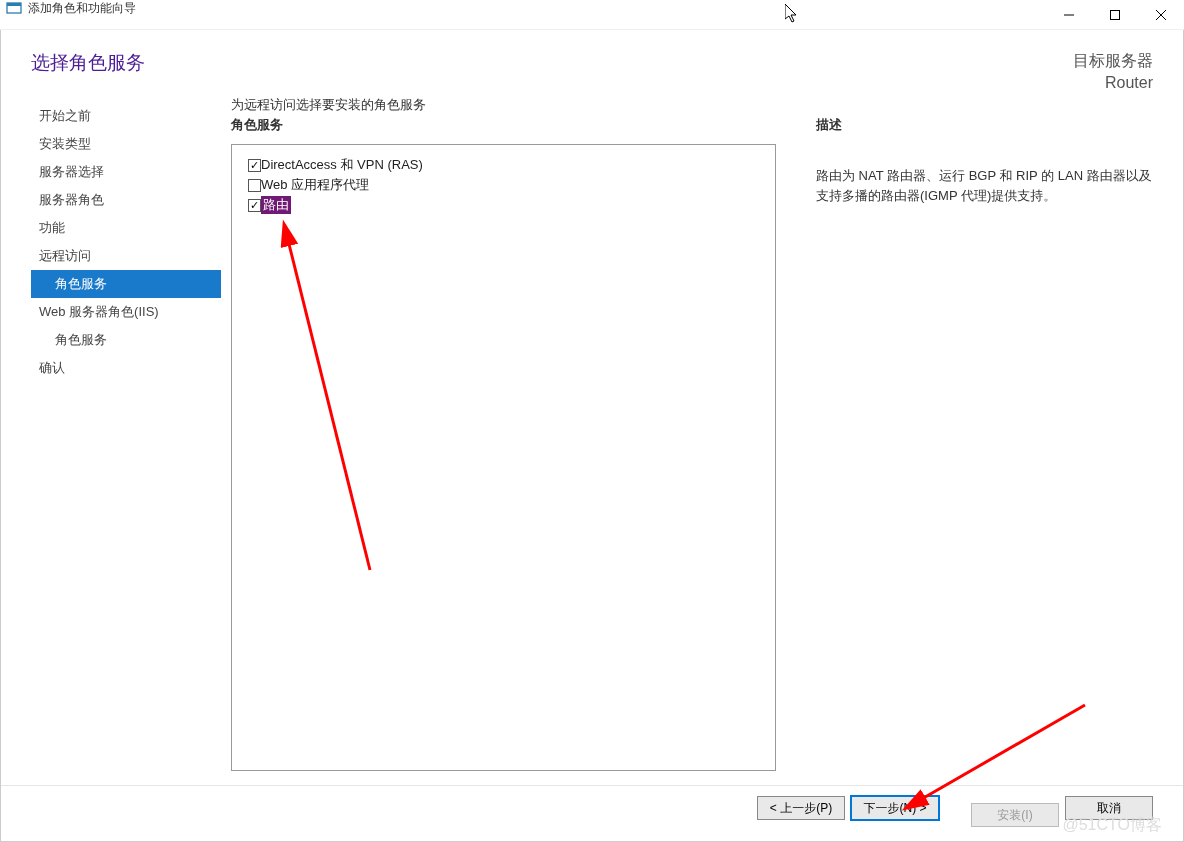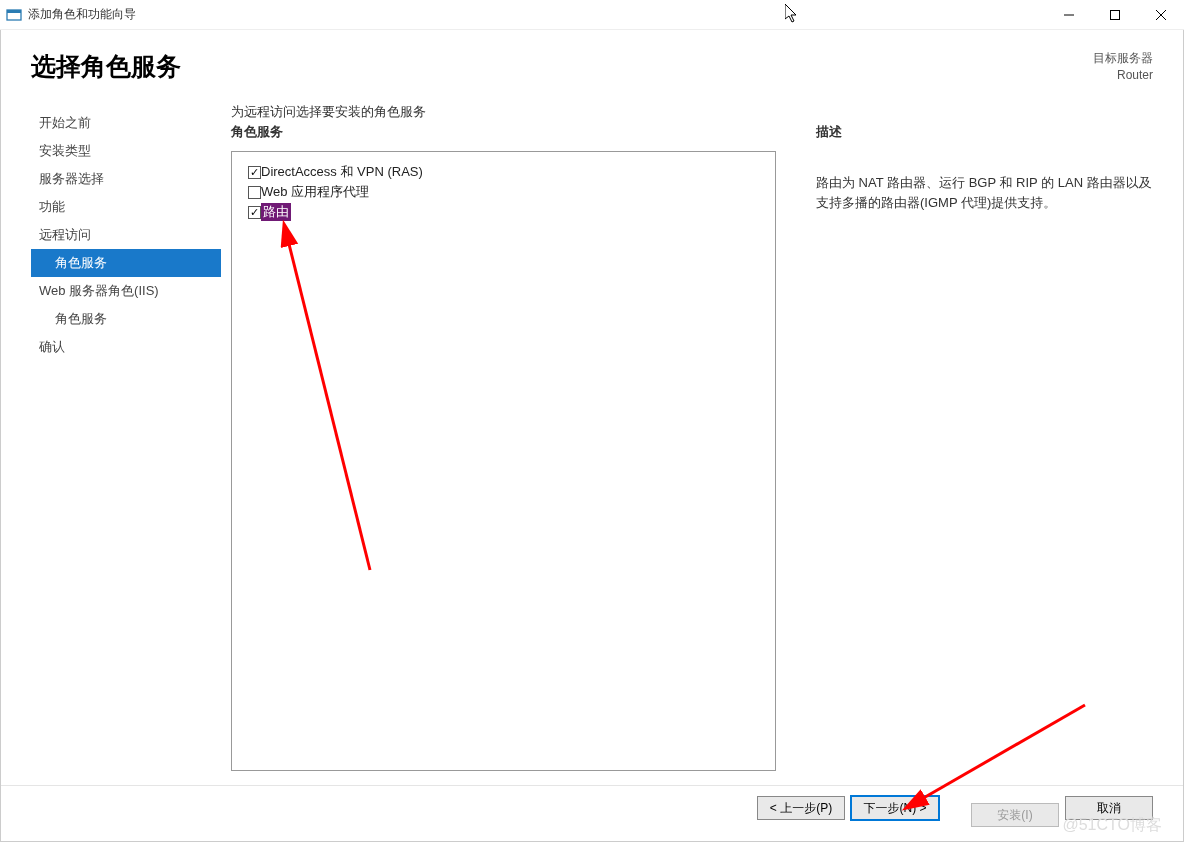--- a/index.html
+++ b/index.html
@@ -1,29 +1,29 @@
 <!DOCTYPE html>
 <html><head>
   <meta charset="utf-8">
   <style>
     * { box-sizing: border-box; margin: 0; padding: 0; font-family: "Microsoft YaHei", "Segoe UI", sans-serif; }
     body { background: #fff; width: 1184px; height: 842px; overflow: hidden; position: relative; }
     
-    .titlebar { height: 30px; display: flex; align-items: center; padding-left: 6px; border-bottom: 1px solid #eee; }
+    .titlebar { height: 30px; display: flex; padding-left: 6px; border-bottom: 1px solid #eee; }
     .titlebar-icon { width: 16px; height: 16px; margin-right: 6px; display: inline-flex; align-items: center; justify-content: center; }
     .titlebar-title { font-size: 12px; color: #333; flex: 1; }
     .window-controls { display: flex; }
     .window-btn { width: 46px; height: 30px; display: flex; align-items: center; justify-content: center; cursor: pointer; }
     .window-btn svg { width: 10px; height: 10px; }
     
     .content { display: flex; flex-direction: column; height: calc(842px - 30px); border: 1px solid #ccc; border-top: none; }
     
     .header { padding: 20px 30px 10px 30px; position: relative; }
-    .page-title { font-size: 25px; font-weight: 700; color: #000000; }
-    .target-info { position: absolute; right: 30px; top: 20px; text-align: right; font-size: 12px; color: #555; line-height: 1.4; }
+    .page-title { font-size: 19px; font-weight: 400; color: #4c1d95; }
+    .target-info { position: absolute; right: 30px; top: 20px; text-align: right; font-size: 16px; color: #555; line-height: 1.4; }
     
     .body { display: flex; flex: 1; padding: 10px 20px 14px 30px; overflow: hidden; }
     
     .sidebar { width: 190px; padding-top: 6px; }
     .sidebar-item { font-size: 13px; color: #444; padding: 5px 8px; cursor: pointer; white-space: nowrap; }
     .sidebar-item.indent { padding-left: 24px; }
     .sidebar-item.active { background: #1979ca; color: #fff; }
     .sidebar-item.disabled { color: #aaa; }
     
     .main { flex: 1; display: flex; flex-direction: column; padding-left: 10px; }
@@ -90,20 +90,21 @@
       <div>目标服务器</div>
       <div>Router</div>
     </div>
   </div>
 
   <div class="body">
     <div class="sidebar">
       <div class="sidebar-item">开始之前</div>
       <div class="sidebar-item">安装类型</div>
       <div class="sidebar-item">服务器选择</div>
+      <div class="sidebar-item">服务器角色</div>
       <div class="sidebar-item">功能</div>
       <div class="sidebar-item">远程访问</div>
       <div class="sidebar-item indent active">角色服务</div>
       <div class="sidebar-item">Web 服务器角色(IIS)</div>
       <div class="sidebar-item indent">角色服务</div>
       <div class="sidebar-item">确认</div>
     </div>
 
     <div class="main">
       <div class="instruction">为远程访问选择要安装的角色服务</div>

